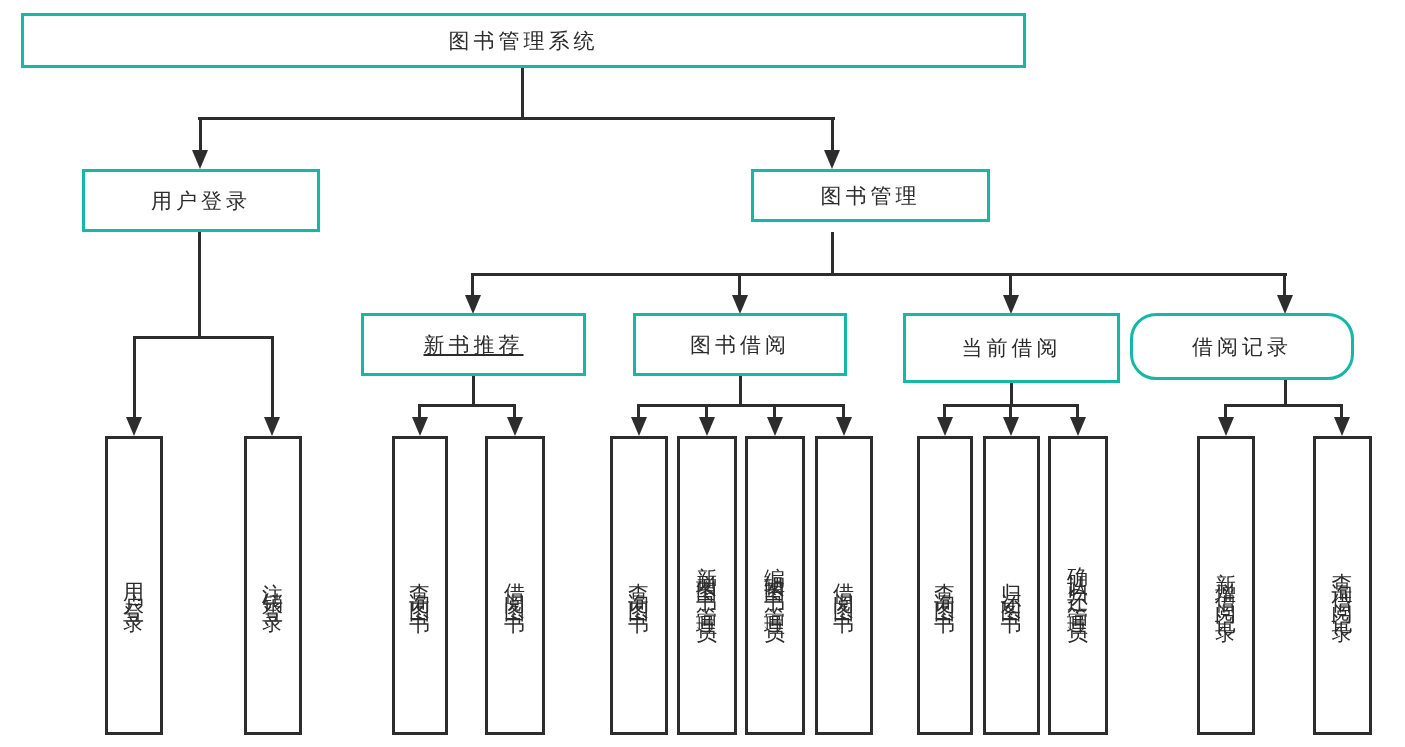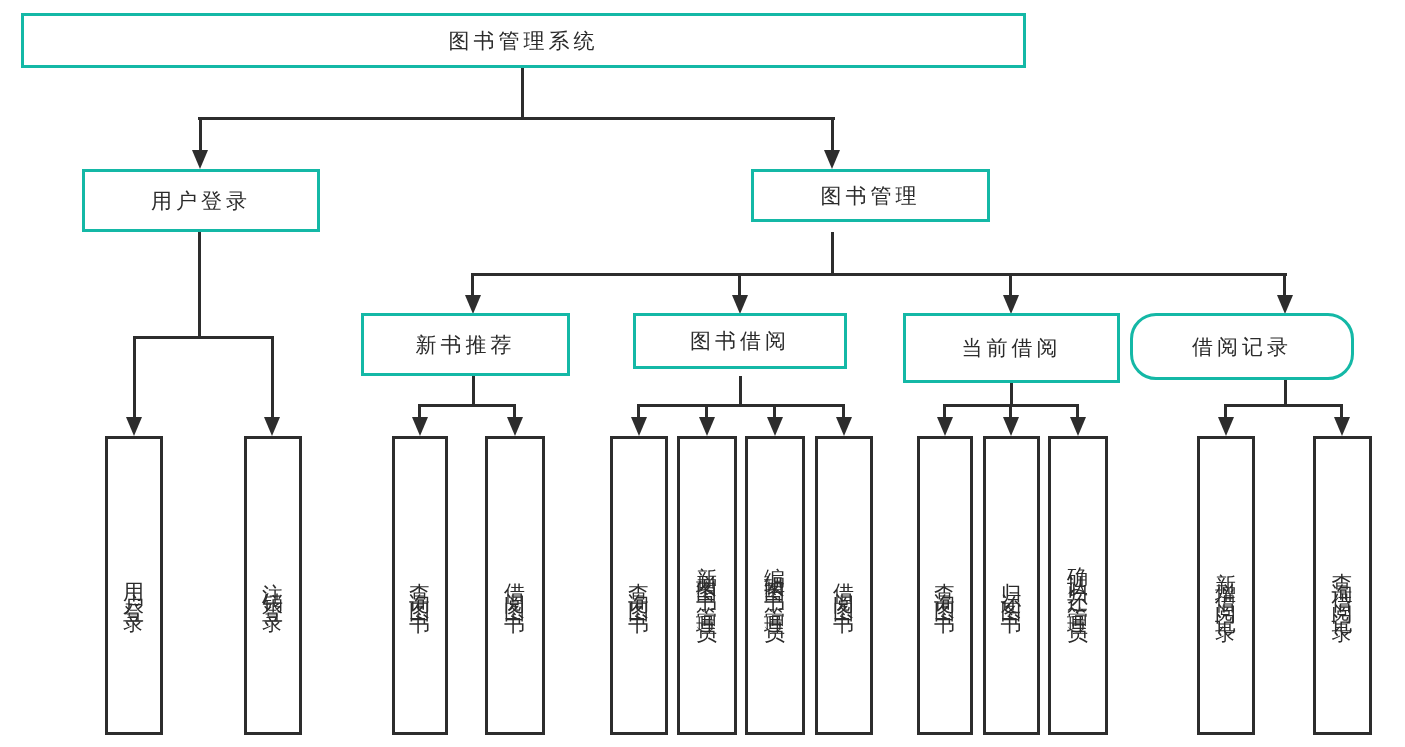--- a/index.html
+++ b/index.html
@@ -36,22 +36,22 @@
 </head>
 <body>
 
 <div id="canvas">
 
   <div class="box" style="left:21px; top:13px; width:1005px; height:55px;">图书管理系统</div>
 
   <div class="box" style="left:82px; top:169px; width:238px; height:63px;">用户登录</div>
   <div class="box" style="left:714px; top:169px; width:239px; height:53px;margin-left:37px;">图书管理</div>
 
-  <div class="box" style="left:361px; top:313px; width:209px; height:63px;">新书推荐</div>
-  <div class="box" style="left:633px; top:313px; width:214px; height:56px;">图书借阅</div>
+  <div class="box" style="left:361px; top:313px; width:225px; height:63px;text-decoration:underline;">新书推荐</div>
+  <div class="box" style="left:633px; top:313px; width:214px; height:63px;">图书借阅</div>
   <div class="box" style="left:903px; top:313px; width:217px; height:70px;">当前借阅</div>
   <div class="box" style="left:1130px; top:313px; width:224px; height:67px;border-radius:26px;">借阅记录</div>
 
   <div class="vbox" style="left:105px; width:58px;">用户登录</div>
   <div class="vbox" style="left:244px; width:58px;">注销登录</div>
 
   <div class="vbox" style="left:392px; width:56px;">查询图书</div>
   <div class="vbox" style="left:485px; width:60px;">借阅图书</div>
 
   <div class="vbox" style="left:610px; width:58px;">查询图书</div>

